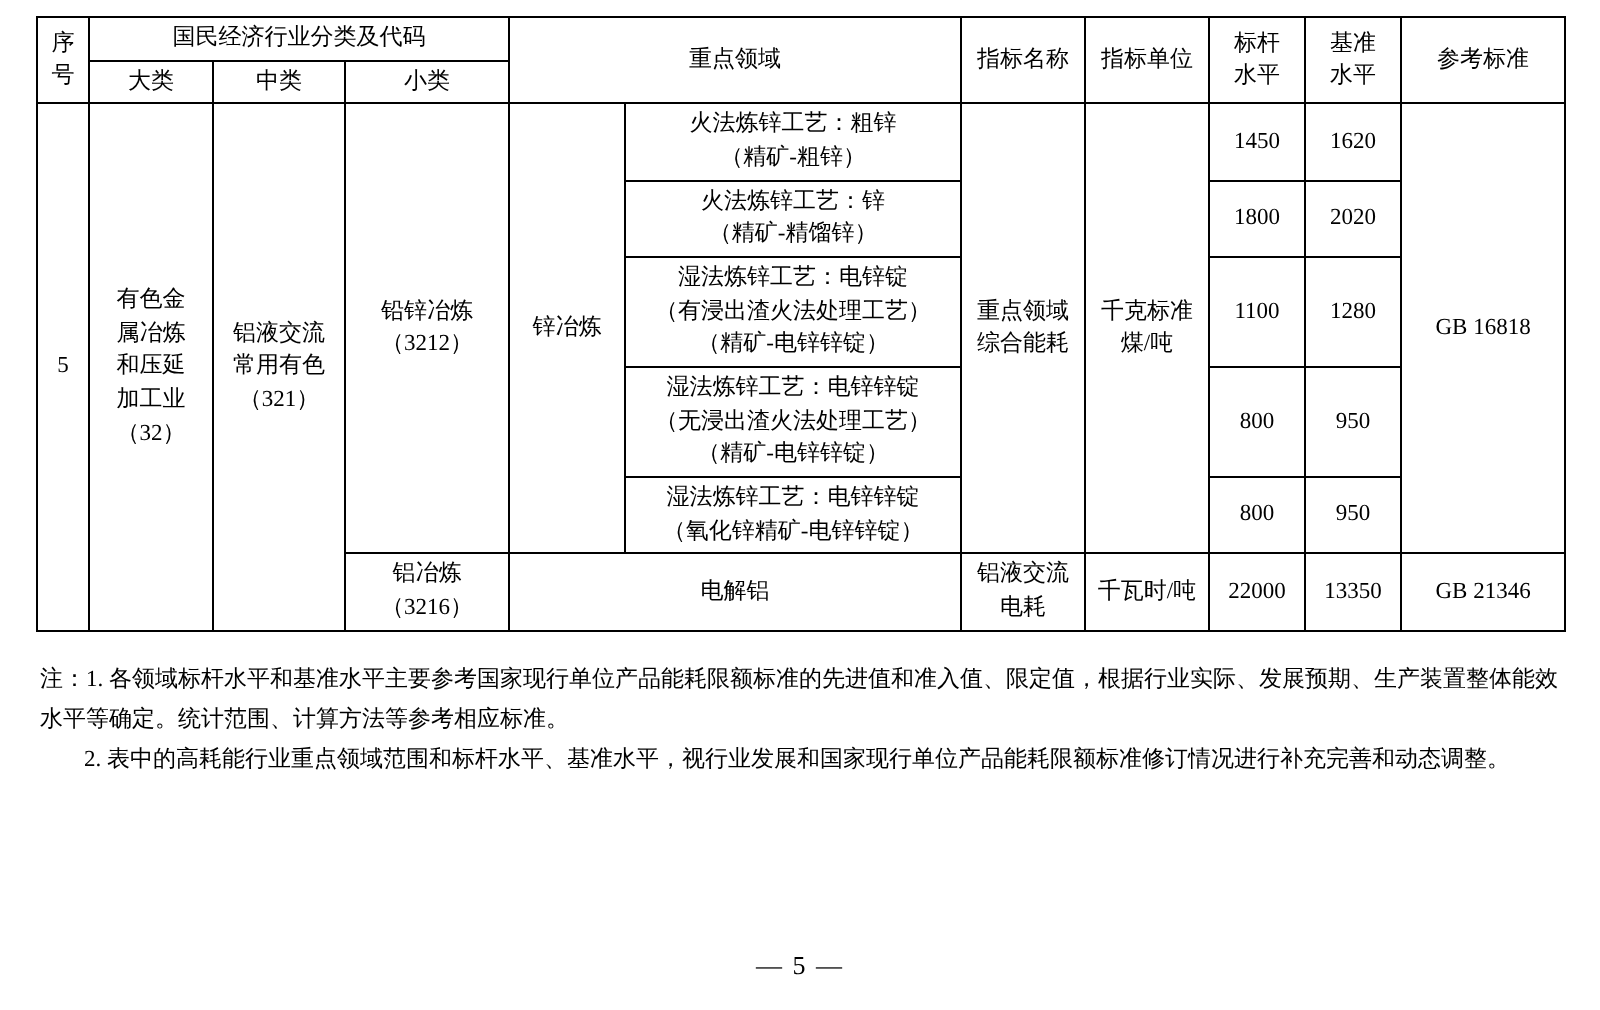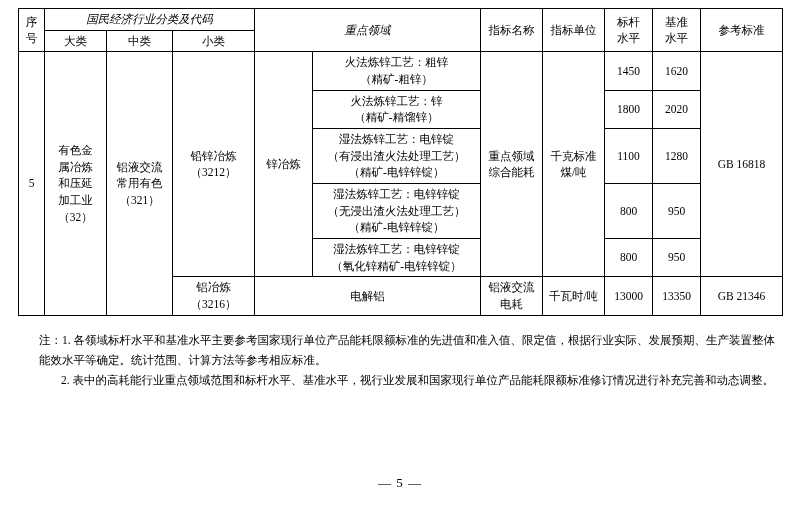--- a/index.html
+++ b/index.html
@@ -36,21 +36,20 @@
     font-size: 11.5px;
     line-height: 1.45;
     padding: 2px 1px;
     word-break: break-all;
   }
   .hdr {
     font-size: 12px;
   }
   .hdr-big {
     font-size: 12.5px;
-    font-style: italic;
   }
   .cell-multiline {
     font-size: 11.5px;
     line-height: 1.5;
   }
   .num {
     font-size: 12px;
   }
   .tall {
     height: 30px;
@@ -58,21 +57,20 @@
   .vcat {
     font-size: 11.5px;
     line-height: 1.6;
   }
   .notes {
     margin-top: 14px;
     font-size: 11.5px;
     line-height: 1.75;
     text-indent: 0;
     padding-left: 2px;
-    margin-left: 19px;
   }
   .notes p {
     margin: 0;
   }
   .notes p.second {
     text-indent: 22px;
   }
   .pagenum {
     position: absolute;
     bottom: 14px;
@@ -208,21 +206,21 @@
       <td class="vcat">
         <div>铝冶炼</div>
         <div>（3216）</div>
       </td>
       <td colspan="2" class="cell-multiline">电解铝</td>
       <td class="vcat">
         <div>铝液交流</div>
         <div>电耗</div>
       </td>
       <td class="vcat">千瓦时/吨</td>
-      <td class="num">13000</td>
+      <td class="num">22000</td>
       <td class="num">13350</td>
       <td class="num">GB 21346</td>
     </tr>
   </tbody>
     </table>
 
   <div class="notes">
     <p>注：1. 各领域标杆水平和基准水平主要参考国家现行单位产品能耗限额标准的先进值和准入值、限定值，根据行业实际、发展预期、生产装置整体能效水平等确定。统计范围、计算方法等参考相应标准。</p>
     <p class="second">2. 表中的高耗能行业重点领域范围和标杆水平、基准水平，视行业发展和国家现行单位产品能耗限额标准修订情况进行补充完善和动态调整。</p>
   </div>

